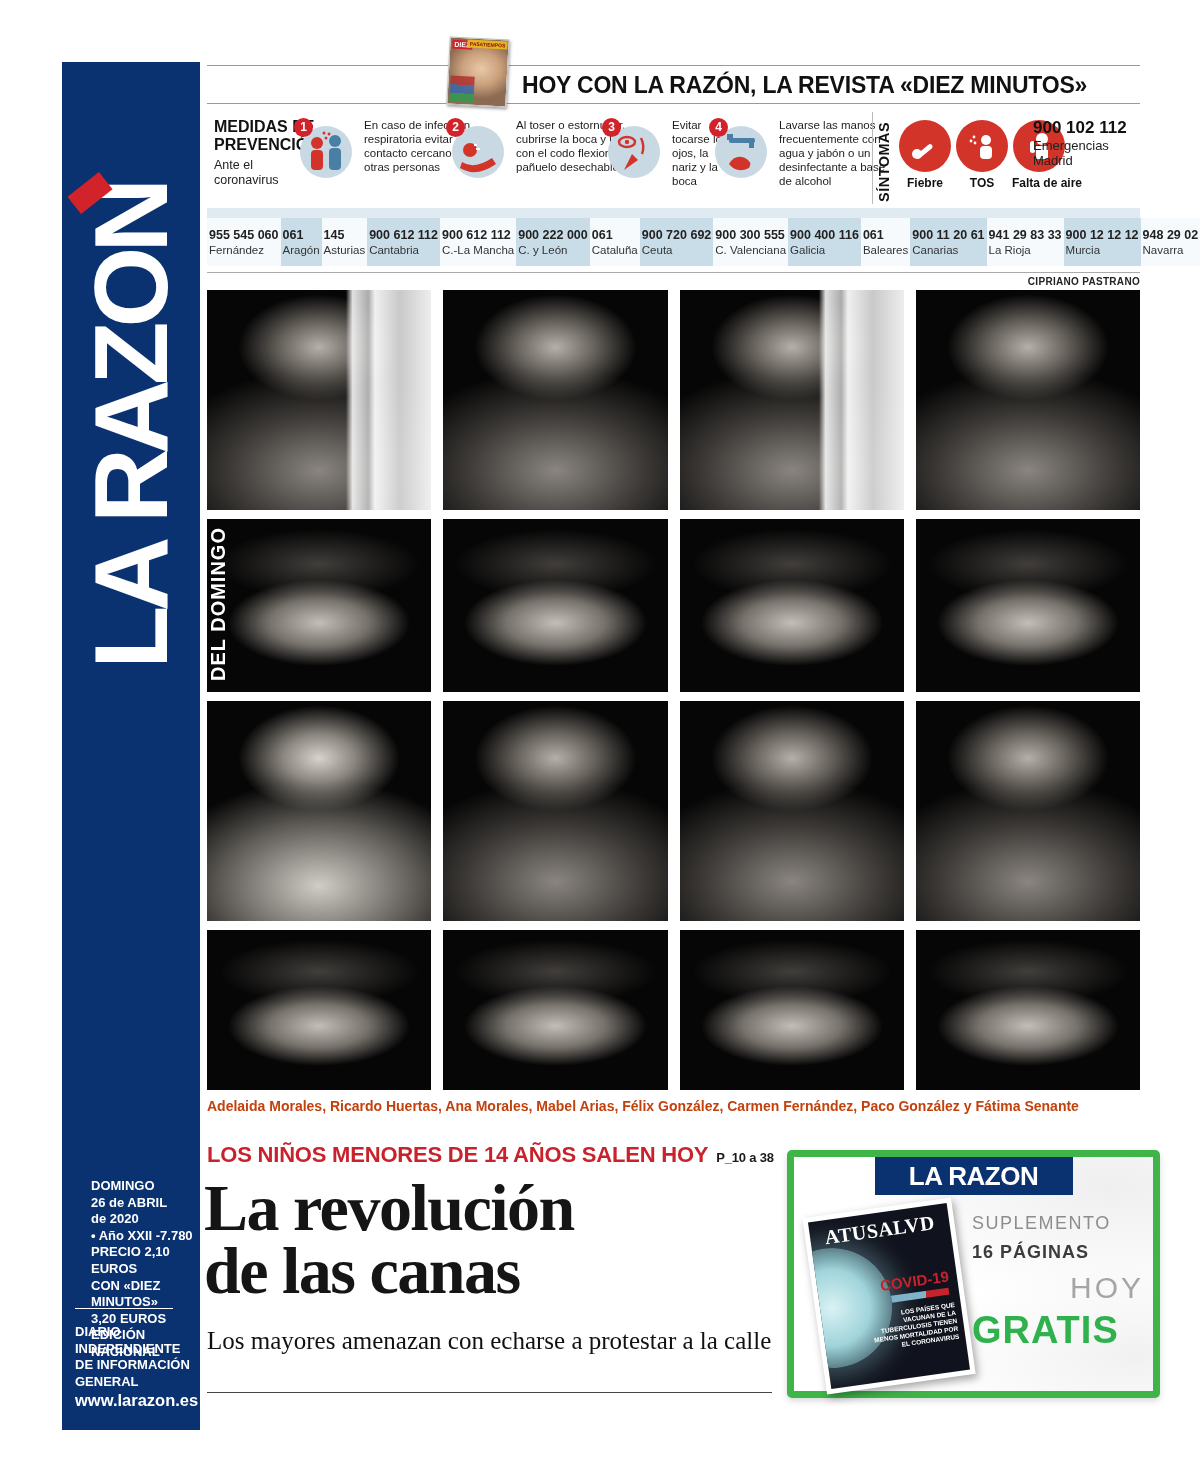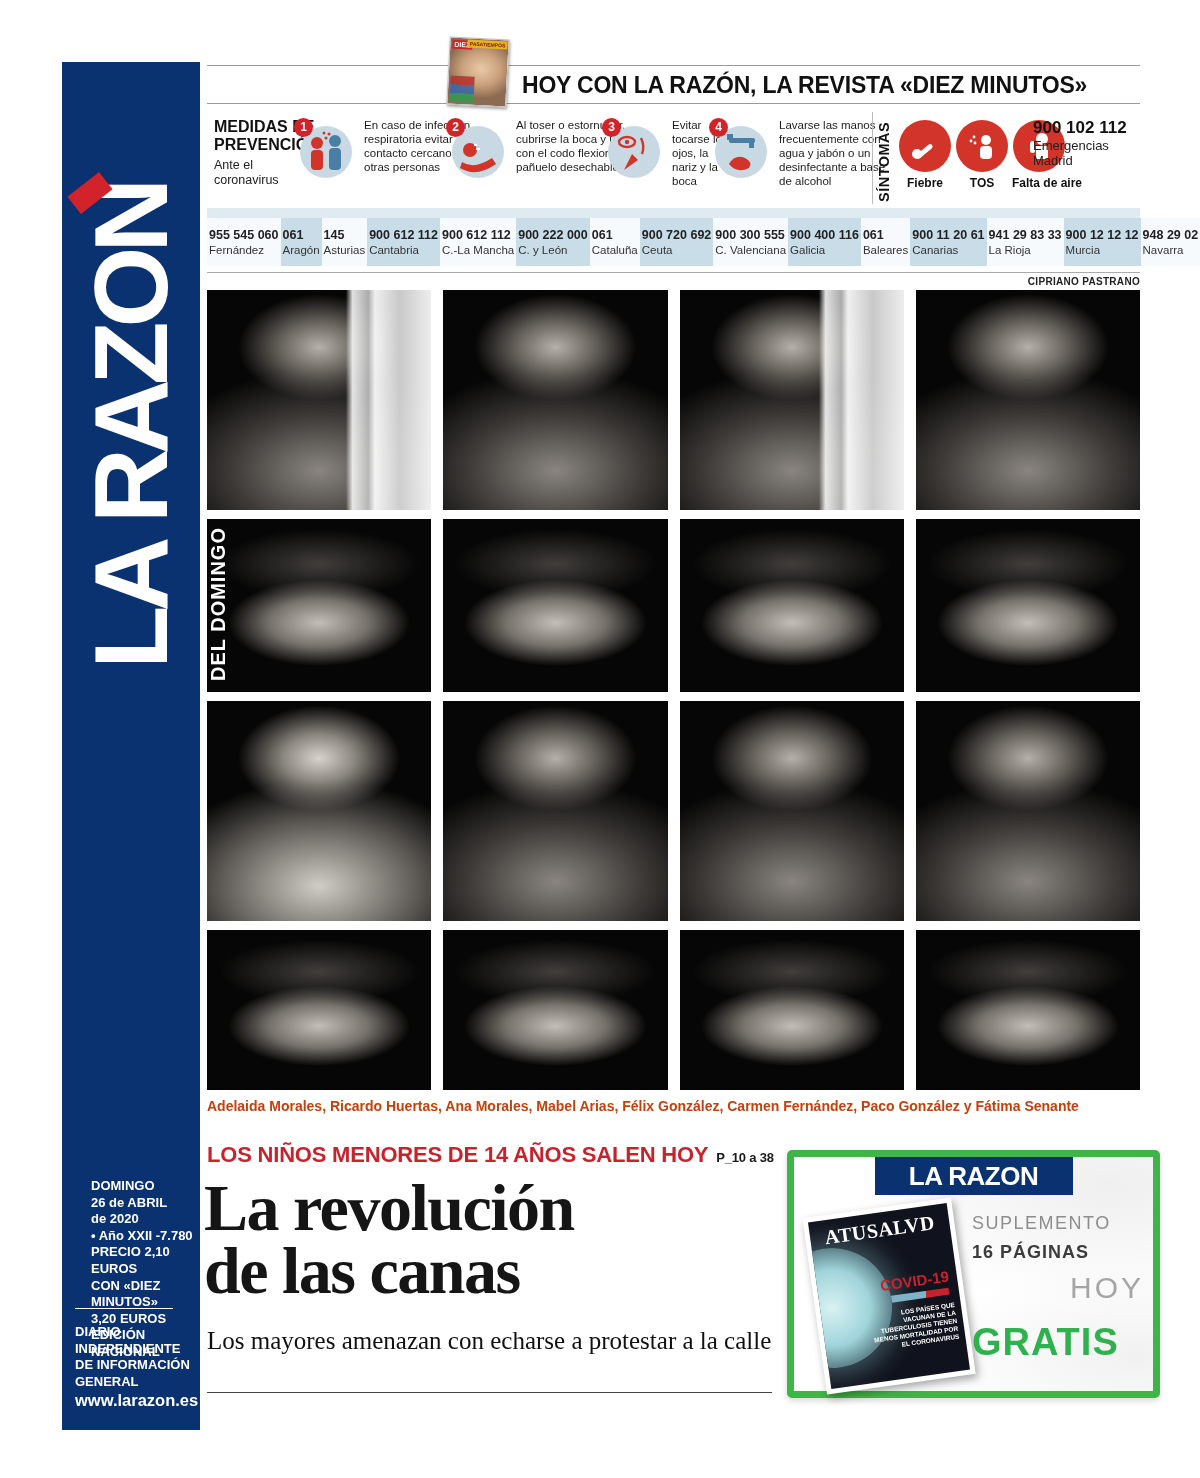--- a/index.html
+++ b/index.html
@@ -121,21 +121,21 @@
          box-shadow:0 0 22px 10px rgba(140,190,200,.35);}
   .cover-covid{position:absolute;right:8px;top:64px;color:#c8232c;font-weight:bold;font-size:15px;z-index:2;}
   .cover-syringe{position:absolute;right:10px;top:84px;width:58px;height:7px;z-index:2;
          background:linear-gradient(90deg,#7fb3c9 0 60%, #c8232c 60%);}
   .cover-txt{position:absolute;right:6px;top:98px;width:86px;text-align:right;color:#fff;
          font-size:6.5px;font-weight:bold;line-height:8px;z-index:2;}
   .promo-lines{position:absolute;left:178px;top:56px;width:172px;}
   .pl-suplemento{font-size:18px;letter-spacing:1.5px;color:#8d8d8d;}
   .pl-paginas{font-size:18px;font-weight:bold;letter-spacing:1px;color:#3c3c3c;margin-top:8px;}
   .pl-hoy{font-size:30px;letter-spacing:3px;color:#a5a5a5;margin-top:8px;text-align:right;}
-  .pl-gratis{font-size:38px;font-weight:bold;letter-spacing:1px;color:#2fb14d;margin-top:16px;}
+  .pl-gratis{font-size:38px;font-weight:bold;letter-spacing:1px;color:#2fb14d;margin-top:4px;}
   svg{display:block;}
 </style>
 </head>
 <body>
 
 <div class="page">
 
   <div class="sidebar">
     <div class="vlogo">LA RAZON</div>
     <div class="vlogo-accent"></div>

